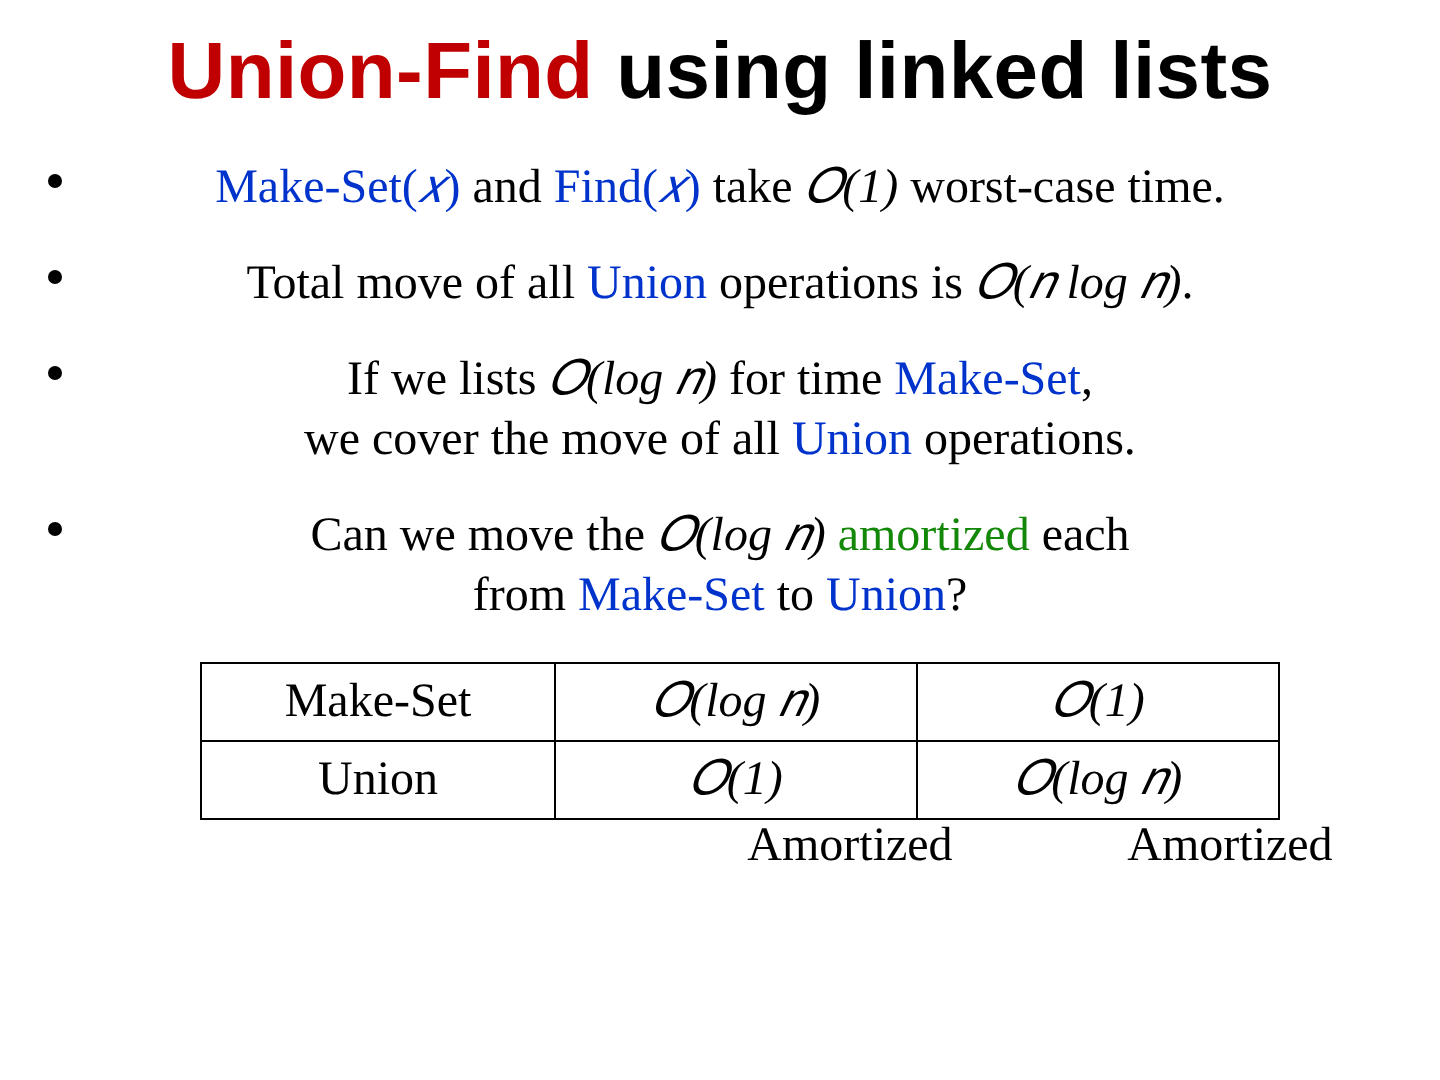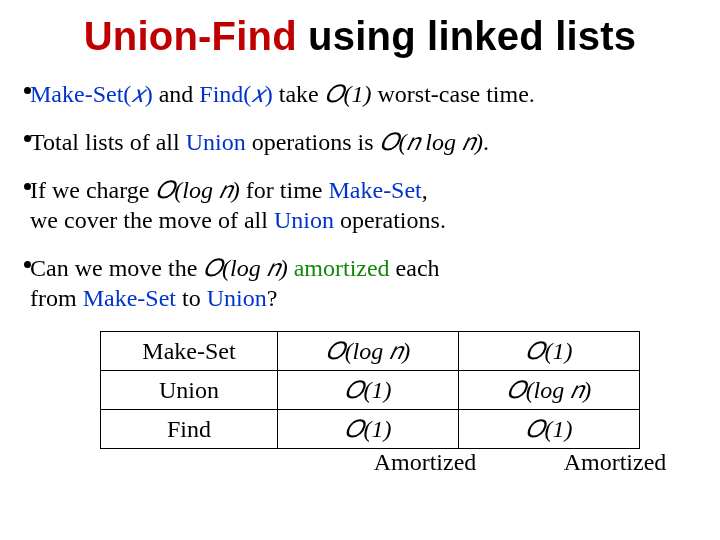--- a/index.html
+++ b/index.html
@@ -24,20 +24,21 @@
     text-align: center;
     margin: 0 0 20px 0;
     letter-spacing: 0.2px;
   }
   .title .red { color: #c00000; }
   .bullets {
     font-size: 24px;
     line-height: 1.25;
   }
   .bullets .item {
+    text-align: center;
     margin: 10px 0 18px 0;
     position: relative;
   }
   .bullet-dot {
     position: absolute;
     left: -6px;
     top: 8px;
     width: 7px;
     height: 7px;
     background: #000;
@@ -86,26 +87,26 @@
 
   <div class="bullets">
 
     <div class="item">
       <span class="bullet-dot"></span>
       <span class="blue"><span>Make-Set(</span><span class="ital math">𝑥</span><span>) </span></span><span>and </span><span class="blue"><span>Find(</span><span class="ital math">𝑥</span><span>) </span></span><span>take </span><span class="math ital">𝑂(1)</span><span> worst-case time.</span>
     </div>
 
     <div class="item">
       <span class="bullet-dot"></span>
-      <span>Total lists of all </span><span class="blue">Union</span><span> operations is </span><span class="math ital">𝑂(𝑛 log 𝑛)</span><span>.</span>
+      <span>Total move of all </span><span class="blue">Union</span><span> operations is </span><span class="math ital">𝑂(𝑛 log 𝑛)</span><span>.</span>
     </div>
 
     <div class="item">
       <span class="bullet-dot"></span>
-      <span>If we charge </span><span class="math ital">𝑂(log 𝑛)</span><span> for time </span><span class="blue">Make-Set</span><span>,</span><br>
+      <span>If we lists </span><span class="math ital">𝑂(log 𝑛)</span><span> for time </span><span class="blue">Make-Set</span><span>,</span><br>
       <span>we cover the move of all </span><span class="blue">Union</span><span> operations.</span>
     </div>
 
     <div class="item">
       <span class="bullet-dot"></span>
       <span>Can we move the </span><span class="math ital">𝑂(log 𝑛)</span><span> </span><span class="green">amortized</span><span> each</span><br>
       <span>from </span><span class="blue">Make-Set</span><span> to </span><span class="blue">Union</span><span>?</span>
     </div>
 
   </div>
@@ -116,25 +117,20 @@
           <tr>
         <td class="op">Make-Set</td>
         <td class="math ital">𝑂(log 𝑛)</td>
         <td class="math ital">𝑂(1)</td>
       </tr>
       <tr>
         <td class="op">Union</td>
         <td class="math ital">𝑂(1)</td>
         <td class="math ital">𝑂(log 𝑛)</td>
       </tr>
-      <tr>
-        <td class="op">Find</td>
-        <td class="math ital">𝑂(1)</td>
-        <td class="math ital">𝑂(1)</td>
-      </tr>
     </tbody>
       </table>
     <div class="footer-labels">
       <div class="sp1"></div>
       <div class="c">Amortized</div>
       <div class="c">Amortized</div>
     </div>
   </div>
 
 </div>

